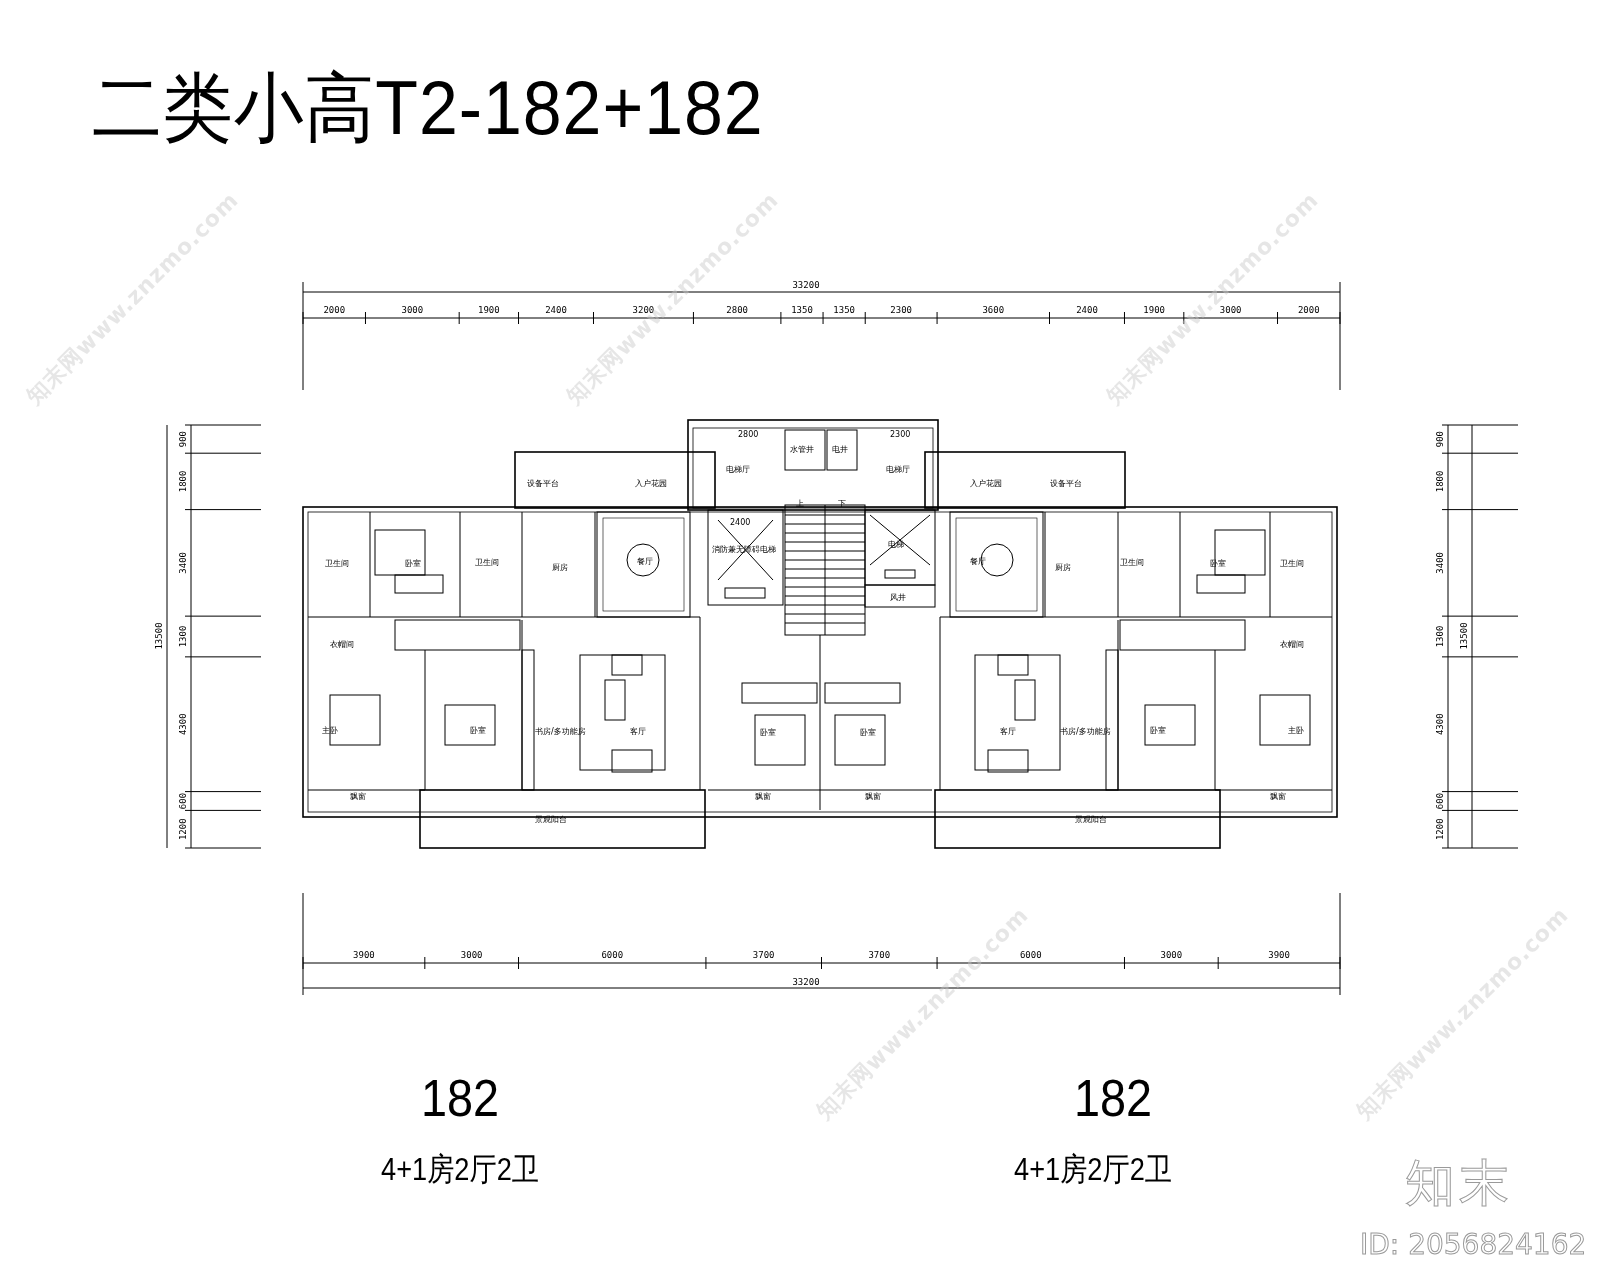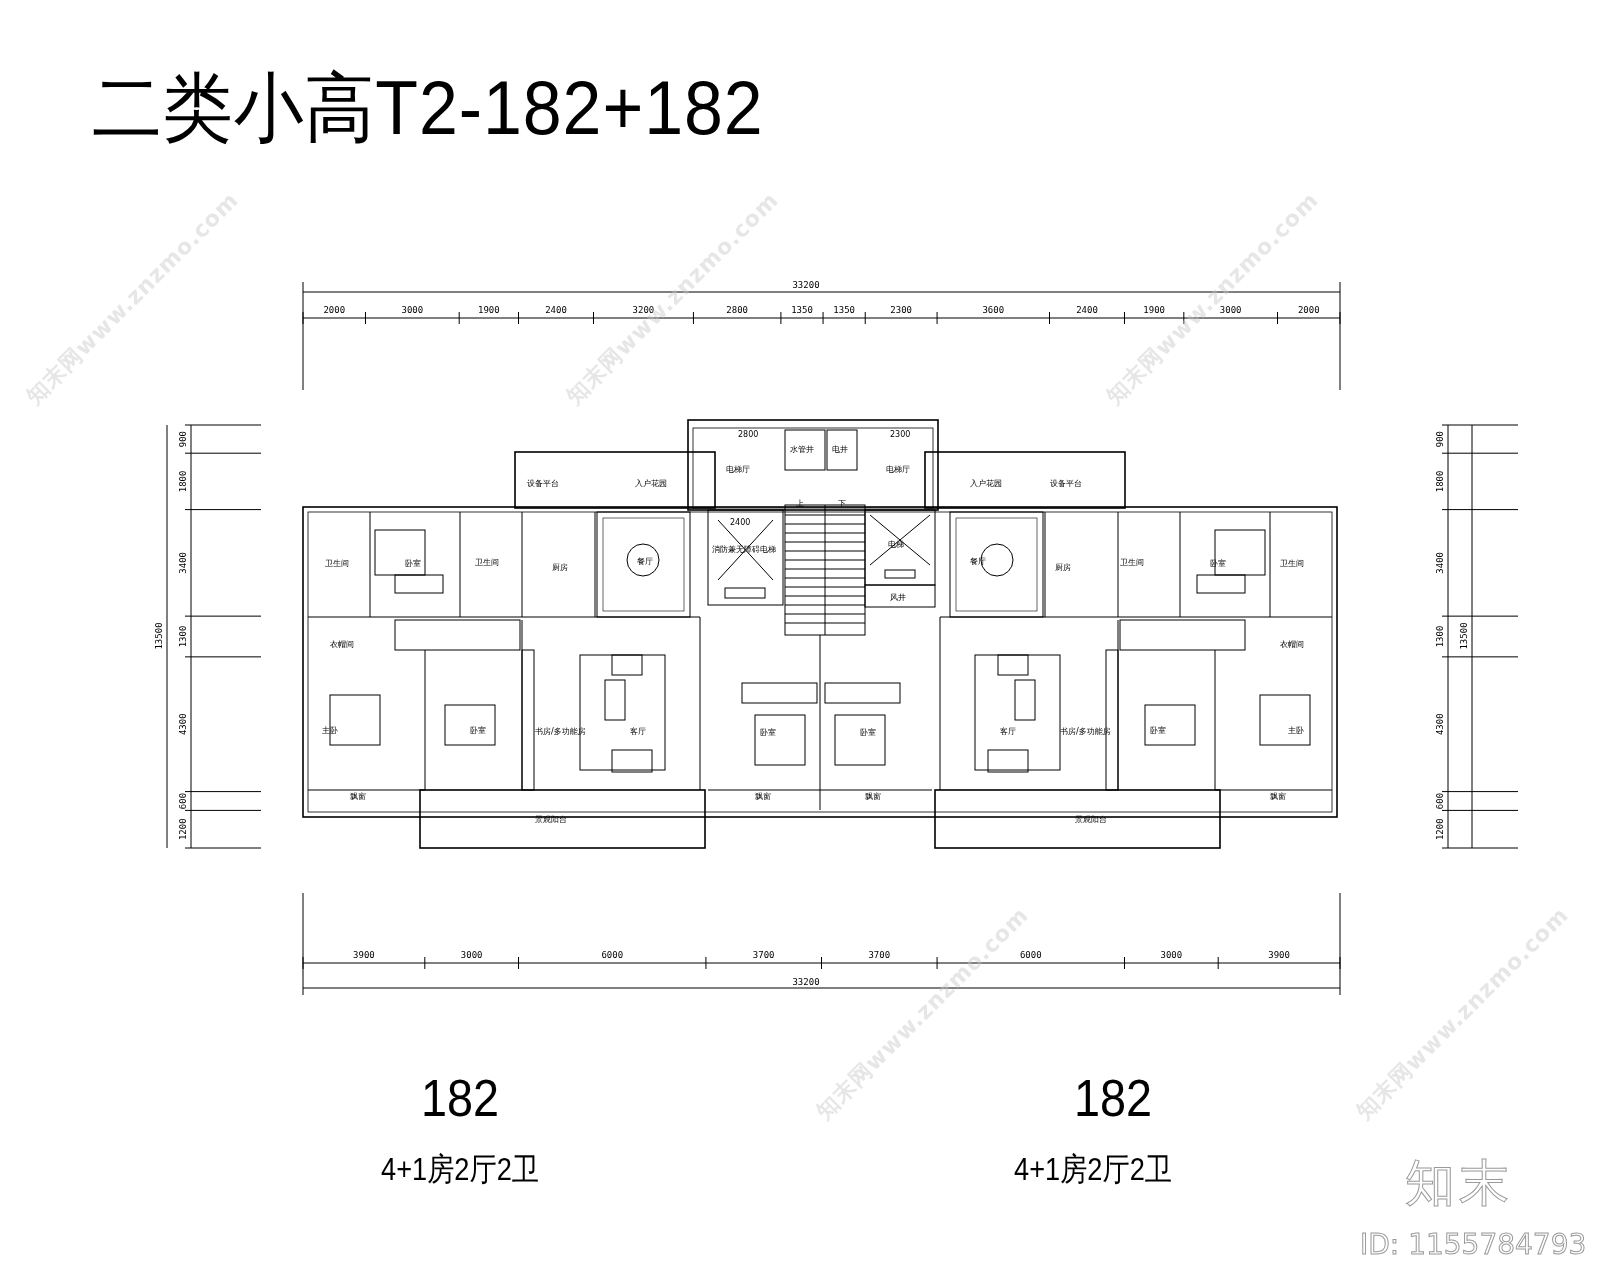--- a/index.html
+++ b/index.html
@@ -315,13 +315,13 @@
 <div class="unit-area" style="left:1013px; top:1068px;">182</div>
 <div class="unit-type" style="left:963px; top:1148px;">4+1房2厅2卫</div>
 
 <div class="wm-diag" style="left:20px; top:390px;">知末网www.znzmo.com</div>
 <div class="wm-diag" style="left:560px; top:390px;">知末网www.znzmo.com</div>
 <div class="wm-diag" style="left:1100px; top:390px;">知末网www.znzmo.com</div>
 <div class="wm-diag" style="left:810px; top:1105px;">知末网www.znzmo.com</div>
 <div class="wm-diag" style="left:1350px; top:1105px;">知末网www.znzmo.com</div>
 
 <div class="wm-logo">知末</div>
-<div class="wm-id">ID: 1155784793</div>
+<div class="wm-id">ID: 2056824162</div>
 
 </body></html>

